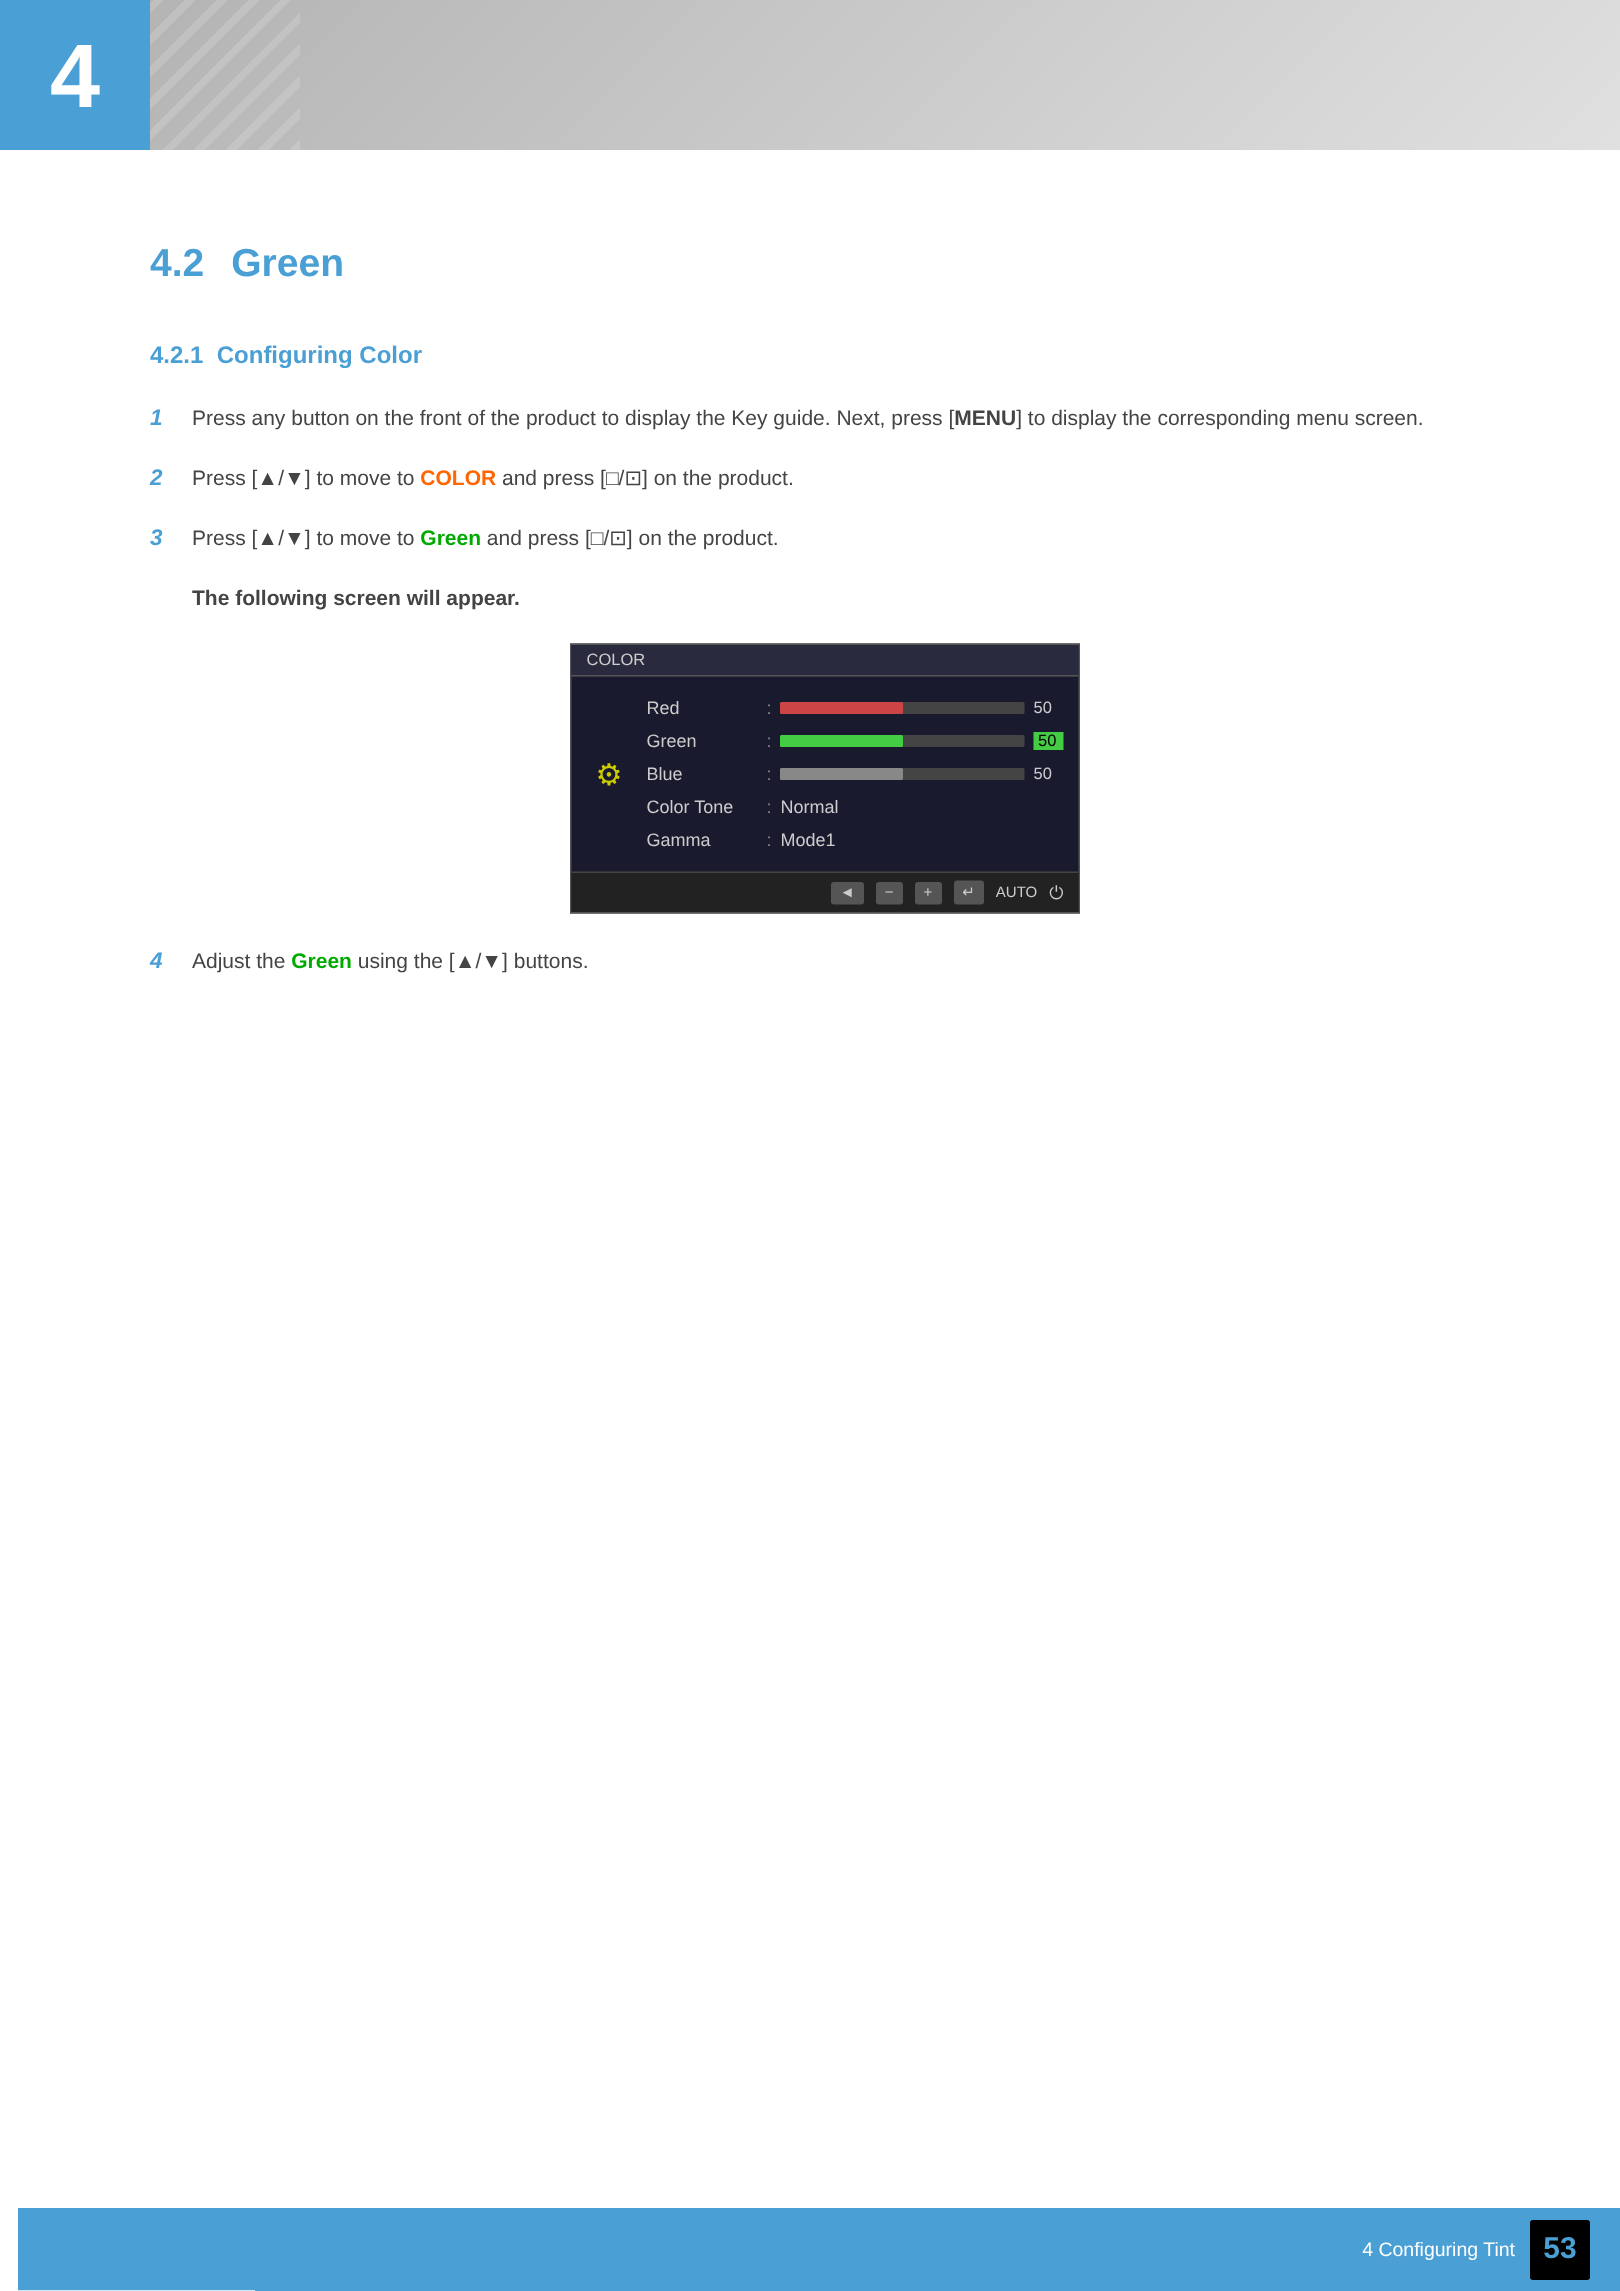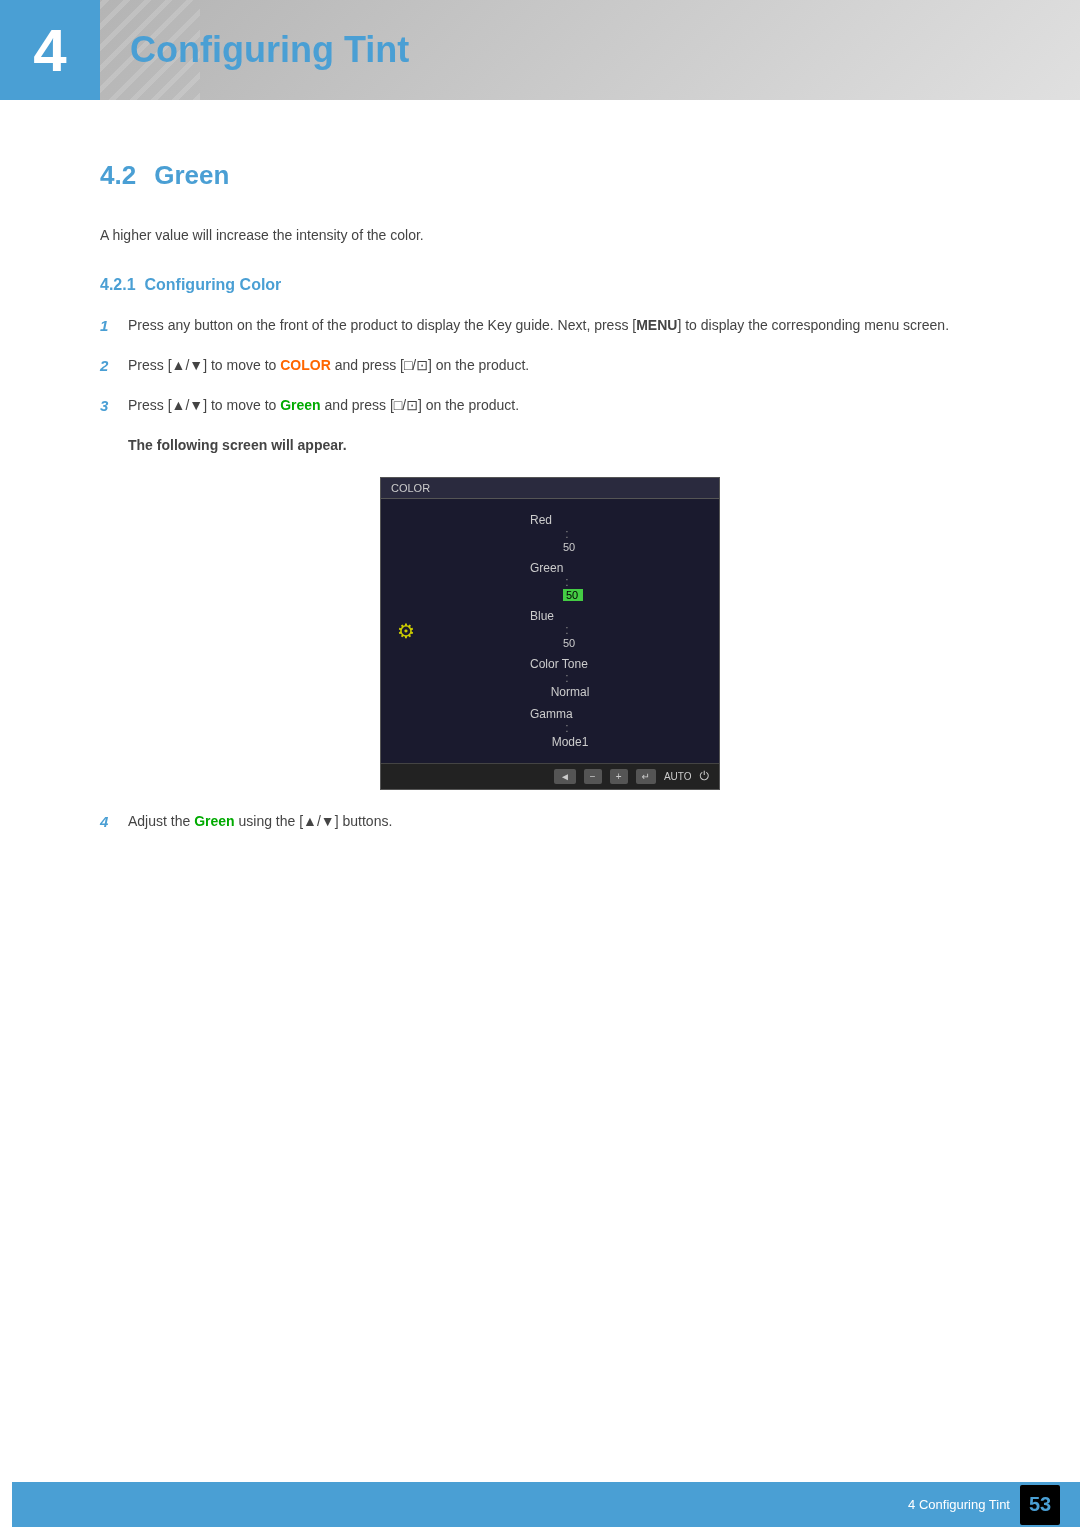--- a/index.html
+++ b/index.html
@@ -190,21 +190,20 @@
 
     .color-menu-items {
       flex: 1;
       padding-right: 10px;
     }
 
     .color-menu-row {
       display: flex;
       align-items: center;
       padding: 4px 0;
-      flex-direction: column;
     }
 
     .color-menu-label {
       color: #cccccc;
       width: 80px;
       font-size: 12px;
     }
 
     .color-menu-separator {
       color: #888;
@@ -296,21 +295,21 @@
       font-size: 12px;
     }
 
     
     .page-footer {
       position: absolute;
       bottom: 0;
       left: 12px;
       right: 0;
       background: #4a9fd4;
-      height: 45px;
+      height: 55px;
       display: flex;
       align-items: center;
       justify-content: flex-end;
       padding: 0 20px;
     }
 
     .footer-text {
       color: #ffffff;
       font-size: 13px;
       margin-right: 10px;
@@ -328,30 +327,28 @@
       justify-content: center;
       border-radius: 2px;
     }
   </style>
 </head>
 <body>
 
 <div class="chapter-header">
   <div class="chapter-header-bg"></div>
   <div class="chapter-number-block">4</div>
-  <div class="chapter-title">Configuring Tint</div>
 </div>
 
 <div class="content">
 
   <div class="section-heading">
     <span class="section-number">4.2</span><span>Green</span>
   </div>
 
-  <p class="body-text">A higher value will increase the intensity of the color.</p>
 
   <div class="subsection-heading">
     <span>4.2.1</span>&nbsp;&nbsp;<span>Configuring Color</span>
   </div>
 
   <ol class="steps">
 
     <li class="step">
       <span class="step-number">1</span>
       <span class="step-content">

